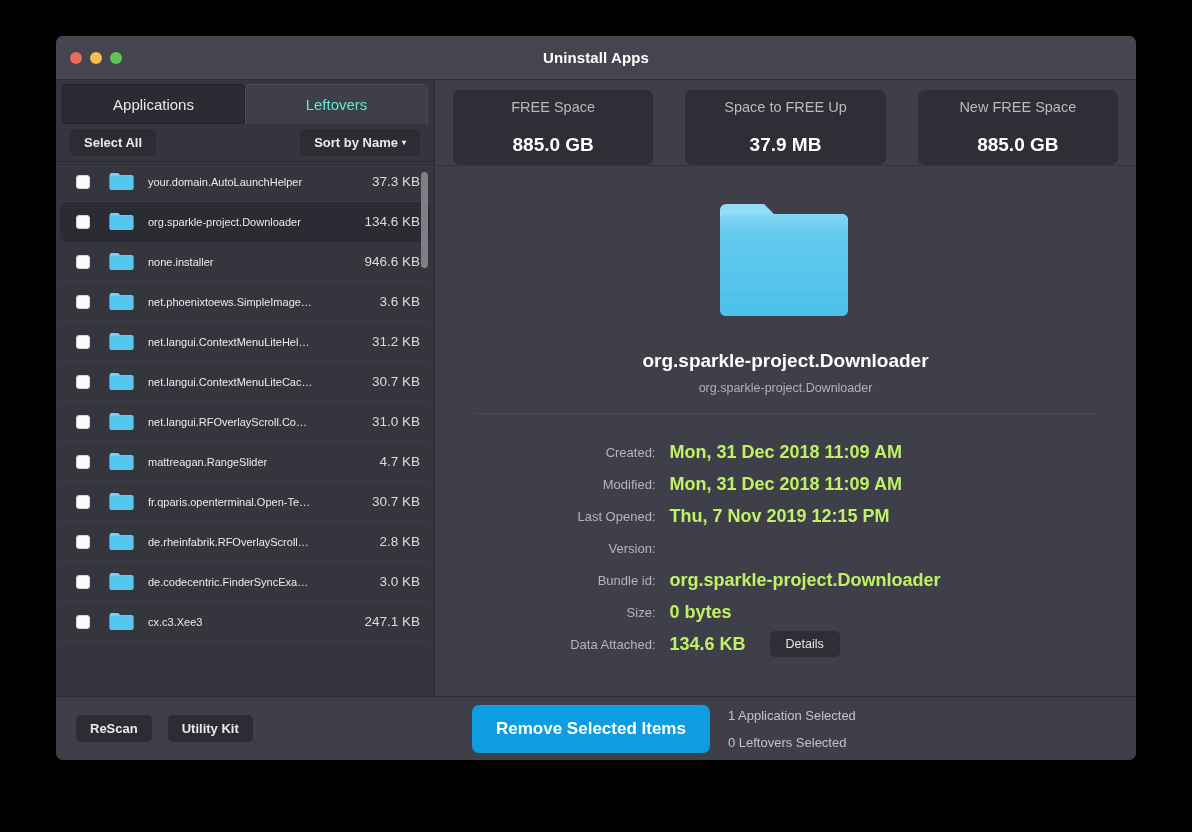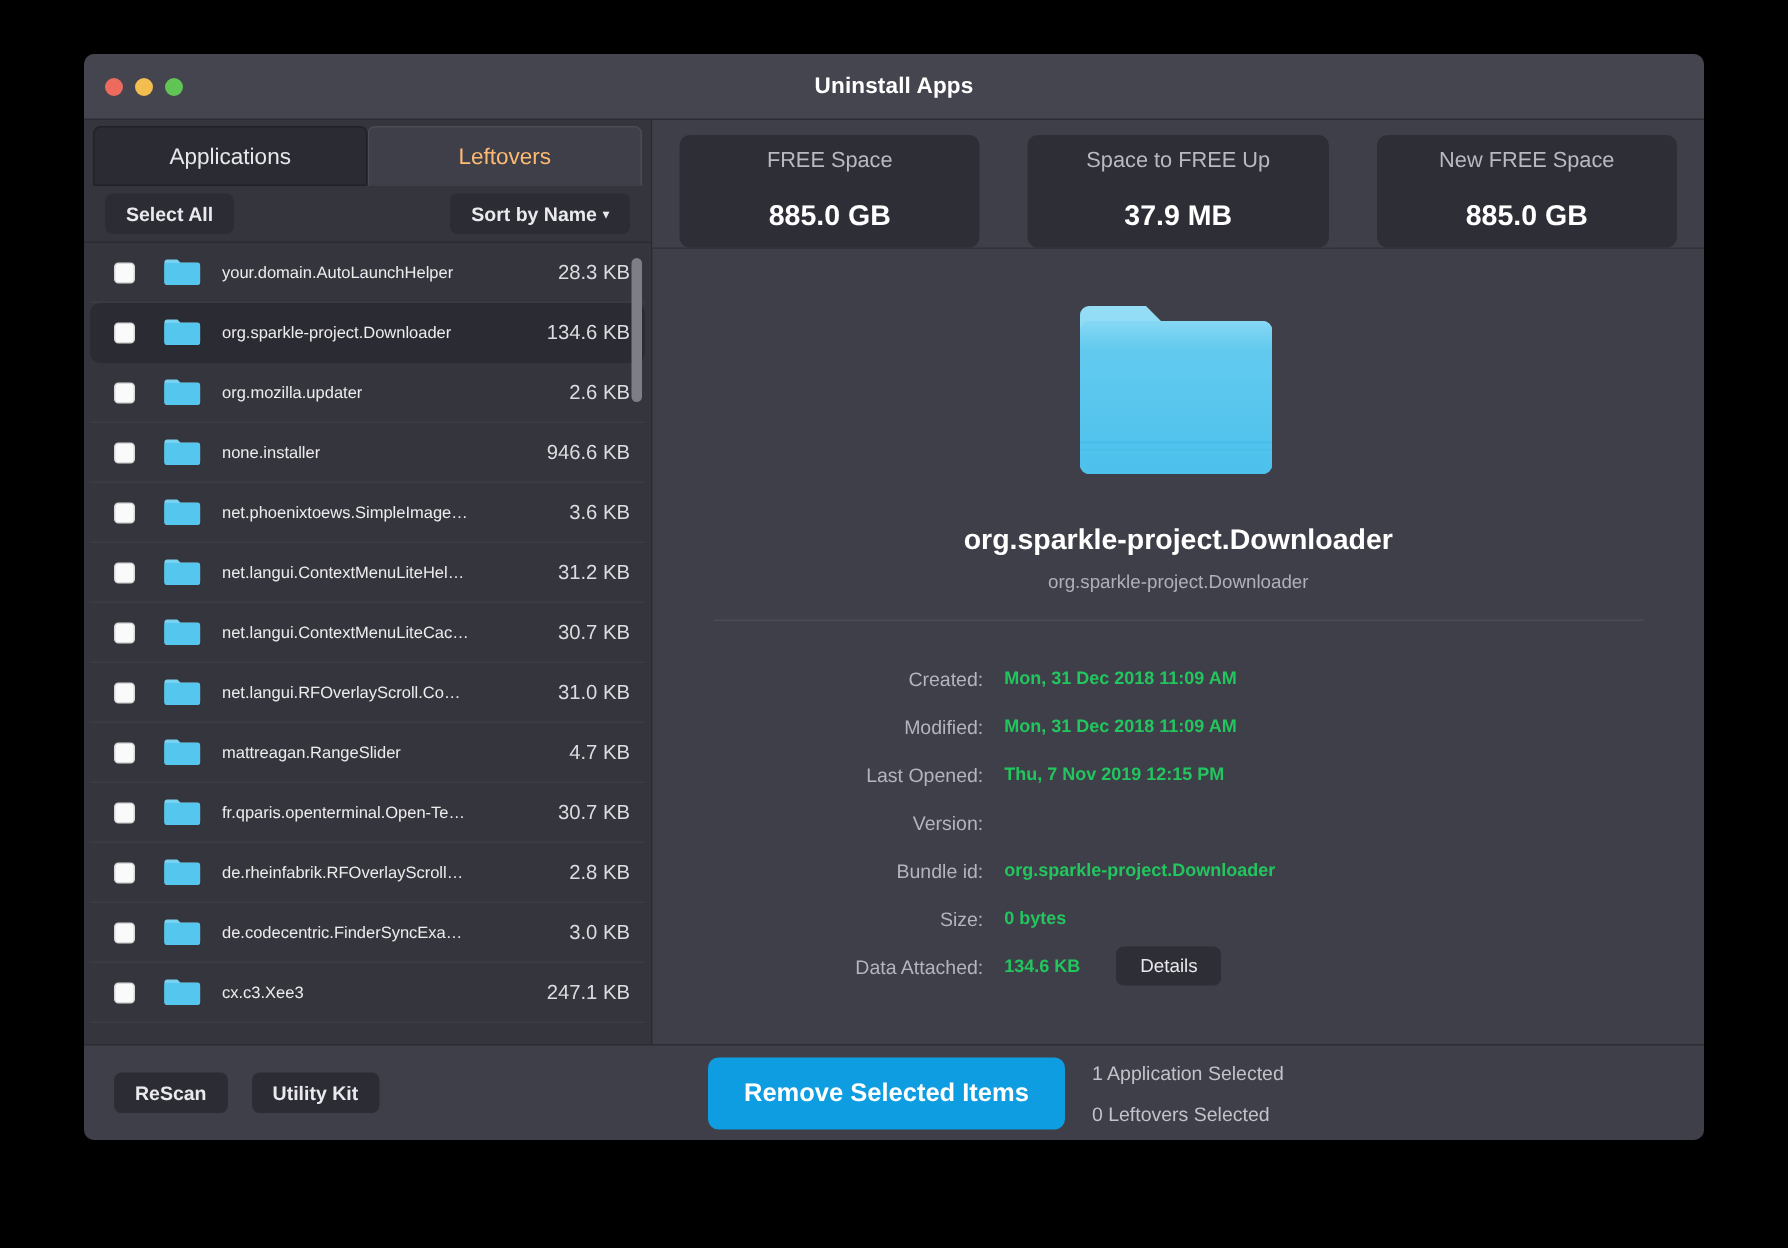--- a/index.html
+++ b/index.html
@@ -67,21 +67,21 @@
     border: 1px solid #21212a;
     border-bottom: 1px solid #21212a;
     cursor: default;
   }
   .tab:first-child { margin-left: 6px; border-top-left-radius:5px; border-top-right-radius:5px;}
   .tab:last-child  { margin-right: 6px; border-top-left-radius:5px; border-top-right-radius:5px;}
   .tab.active {
     background: #3f3f49;
     border-color: #4c4c57;
     border-bottom-color: #3f3f49;
-    color: #fdba74;
+    color: #5eead4;
   }
 
   
   #left-toolbar {
     height: 38px; flex: 0 0 38px;
     display: flex; align-items: center; justify-content: space-between;
     padding: 0 14px;
     border-bottom: 1px solid #2a2a31;
   }
   .pillbtn {
@@ -170,21 +170,21 @@
   #detail-sub { margin-top: 9px; color: #b0b0b8; font-size: 12.5px; }
   #detail-rule { width: 620px; height: 1px; background: #4c4c57; margin-top: 18px; }
 
   #meta { margin-top: 22px; width: 620px; }
   .meta-row { display: flex; align-items: center; height: 32px; }
   .meta-label {
     width: 194px; flex: 0 0 194px;
     text-align: right; padding-right: 14px;
     color: #b4b4bc; font-size: 13px;
   }
-  .meta-value { color: #22c55e; font-size: 12px; font-weight: bold; }
+  .meta-value { color: #bef264; font-size: 18px; font-weight: bold; }
   .details-btn {
     margin-left: 24px;
     background: #2e2e36; color: #e8e8ec;
     border: none; border-radius: 5px;
     font-size: 12.5px; padding: 6px 16px;
     font-family: "Liberation Sans", sans-serif;
     cursor: default;
   }
 
   
@@ -248,43 +248,32 @@
         <div id="list">
             <div class="row">
               <span class="cb"></span>
               <span class="folder-sm">
                 <svg viewBox="0 0 25 19" width="25" height="19" aria-hidden="true">
                   <path d="M0.6 3 a2 2 0 0 1 2-2 h6.6 l2 2 h11.2 a2 2 0 0 1 2 2 v11 a2 2 0 0 1 -2 2 h-19.8 a2 2 0 0 1 -2 -2 z" fill="#79d2f2"></path>
                   <path d="M0.6 5.4 a2 2 0 0 1 2-2 h19.8 a2 2 0 0 1 2 2 v10.6 a2 2 0 0 1 -2 2 h-19.8 a2 2 0 0 1 -2 -2 z" fill="#55c6ee"></path>
                 </svg>
               </span>
               <span class="row-name">your.domain.AutoLaunchHelper</span>
-              <span class="row-size">28.3 KB</span>
+              <span class="row-size">37.3 KB</span>
             </div>
             <div class="row selected">
               <span class="cb"></span>
               <span class="folder-sm">
                 <svg viewBox="0 0 25 19" width="25" height="19" aria-hidden="true">
                   <path d="M0.6 3 a2 2 0 0 1 2-2 h6.6 l2 2 h11.2 a2 2 0 0 1 2 2 v11 a2 2 0 0 1 -2 2 h-19.8 a2 2 0 0 1 -2 -2 z" fill="#79d2f2"></path>
                   <path d="M0.6 5.4 a2 2 0 0 1 2-2 h19.8 a2 2 0 0 1 2 2 v10.6 a2 2 0 0 1 -2 2 h-19.8 a2 2 0 0 1 -2 -2 z" fill="#55c6ee"></path>
                 </svg>
               </span>
               <span class="row-name">org.sparkle-project.Downloader</span>
               <span class="row-size">134.6 KB</span>
-            </div>
-            <div class="row">
-              <span class="cb"></span>
-              <span class="folder-sm">
-                <svg viewBox="0 0 25 19" width="25" height="19" aria-hidden="true">
-                  <path d="M0.6 3 a2 2 0 0 1 2-2 h6.6 l2 2 h11.2 a2 2 0 0 1 2 2 v11 a2 2 0 0 1 -2 2 h-19.8 a2 2 0 0 1 -2 -2 z" fill="#79d2f2"></path>
-                  <path d="M0.6 5.4 a2 2 0 0 1 2-2 h19.8 a2 2 0 0 1 2 2 v10.6 a2 2 0 0 1 -2 2 h-19.8 a2 2 0 0 1 -2 -2 z" fill="#55c6ee"></path>
-                </svg>
-              </span>
-              <span class="row-name">org.mozilla.updater</span>
-              <span class="row-size">2.6 KB</span>
             </div>
             <div class="row">
               <span class="cb"></span>
               <span class="folder-sm">
                 <svg viewBox="0 0 25 19" width="25" height="19" aria-hidden="true">
                   <path d="M0.6 3 a2 2 0 0 1 2-2 h6.6 l2 2 h11.2 a2 2 0 0 1 2 2 v11 a2 2 0 0 1 -2 2 h-19.8 a2 2 0 0 1 -2 -2 z" fill="#79d2f2"></path>
                   <path d="M0.6 5.4 a2 2 0 0 1 2-2 h19.8 a2 2 0 0 1 2 2 v10.6 a2 2 0 0 1 -2 2 h-19.8 a2 2 0 0 1 -2 -2 z" fill="#55c6ee"></path>
                 </svg>
               </span>
               <span class="row-name">none.installer</span>

